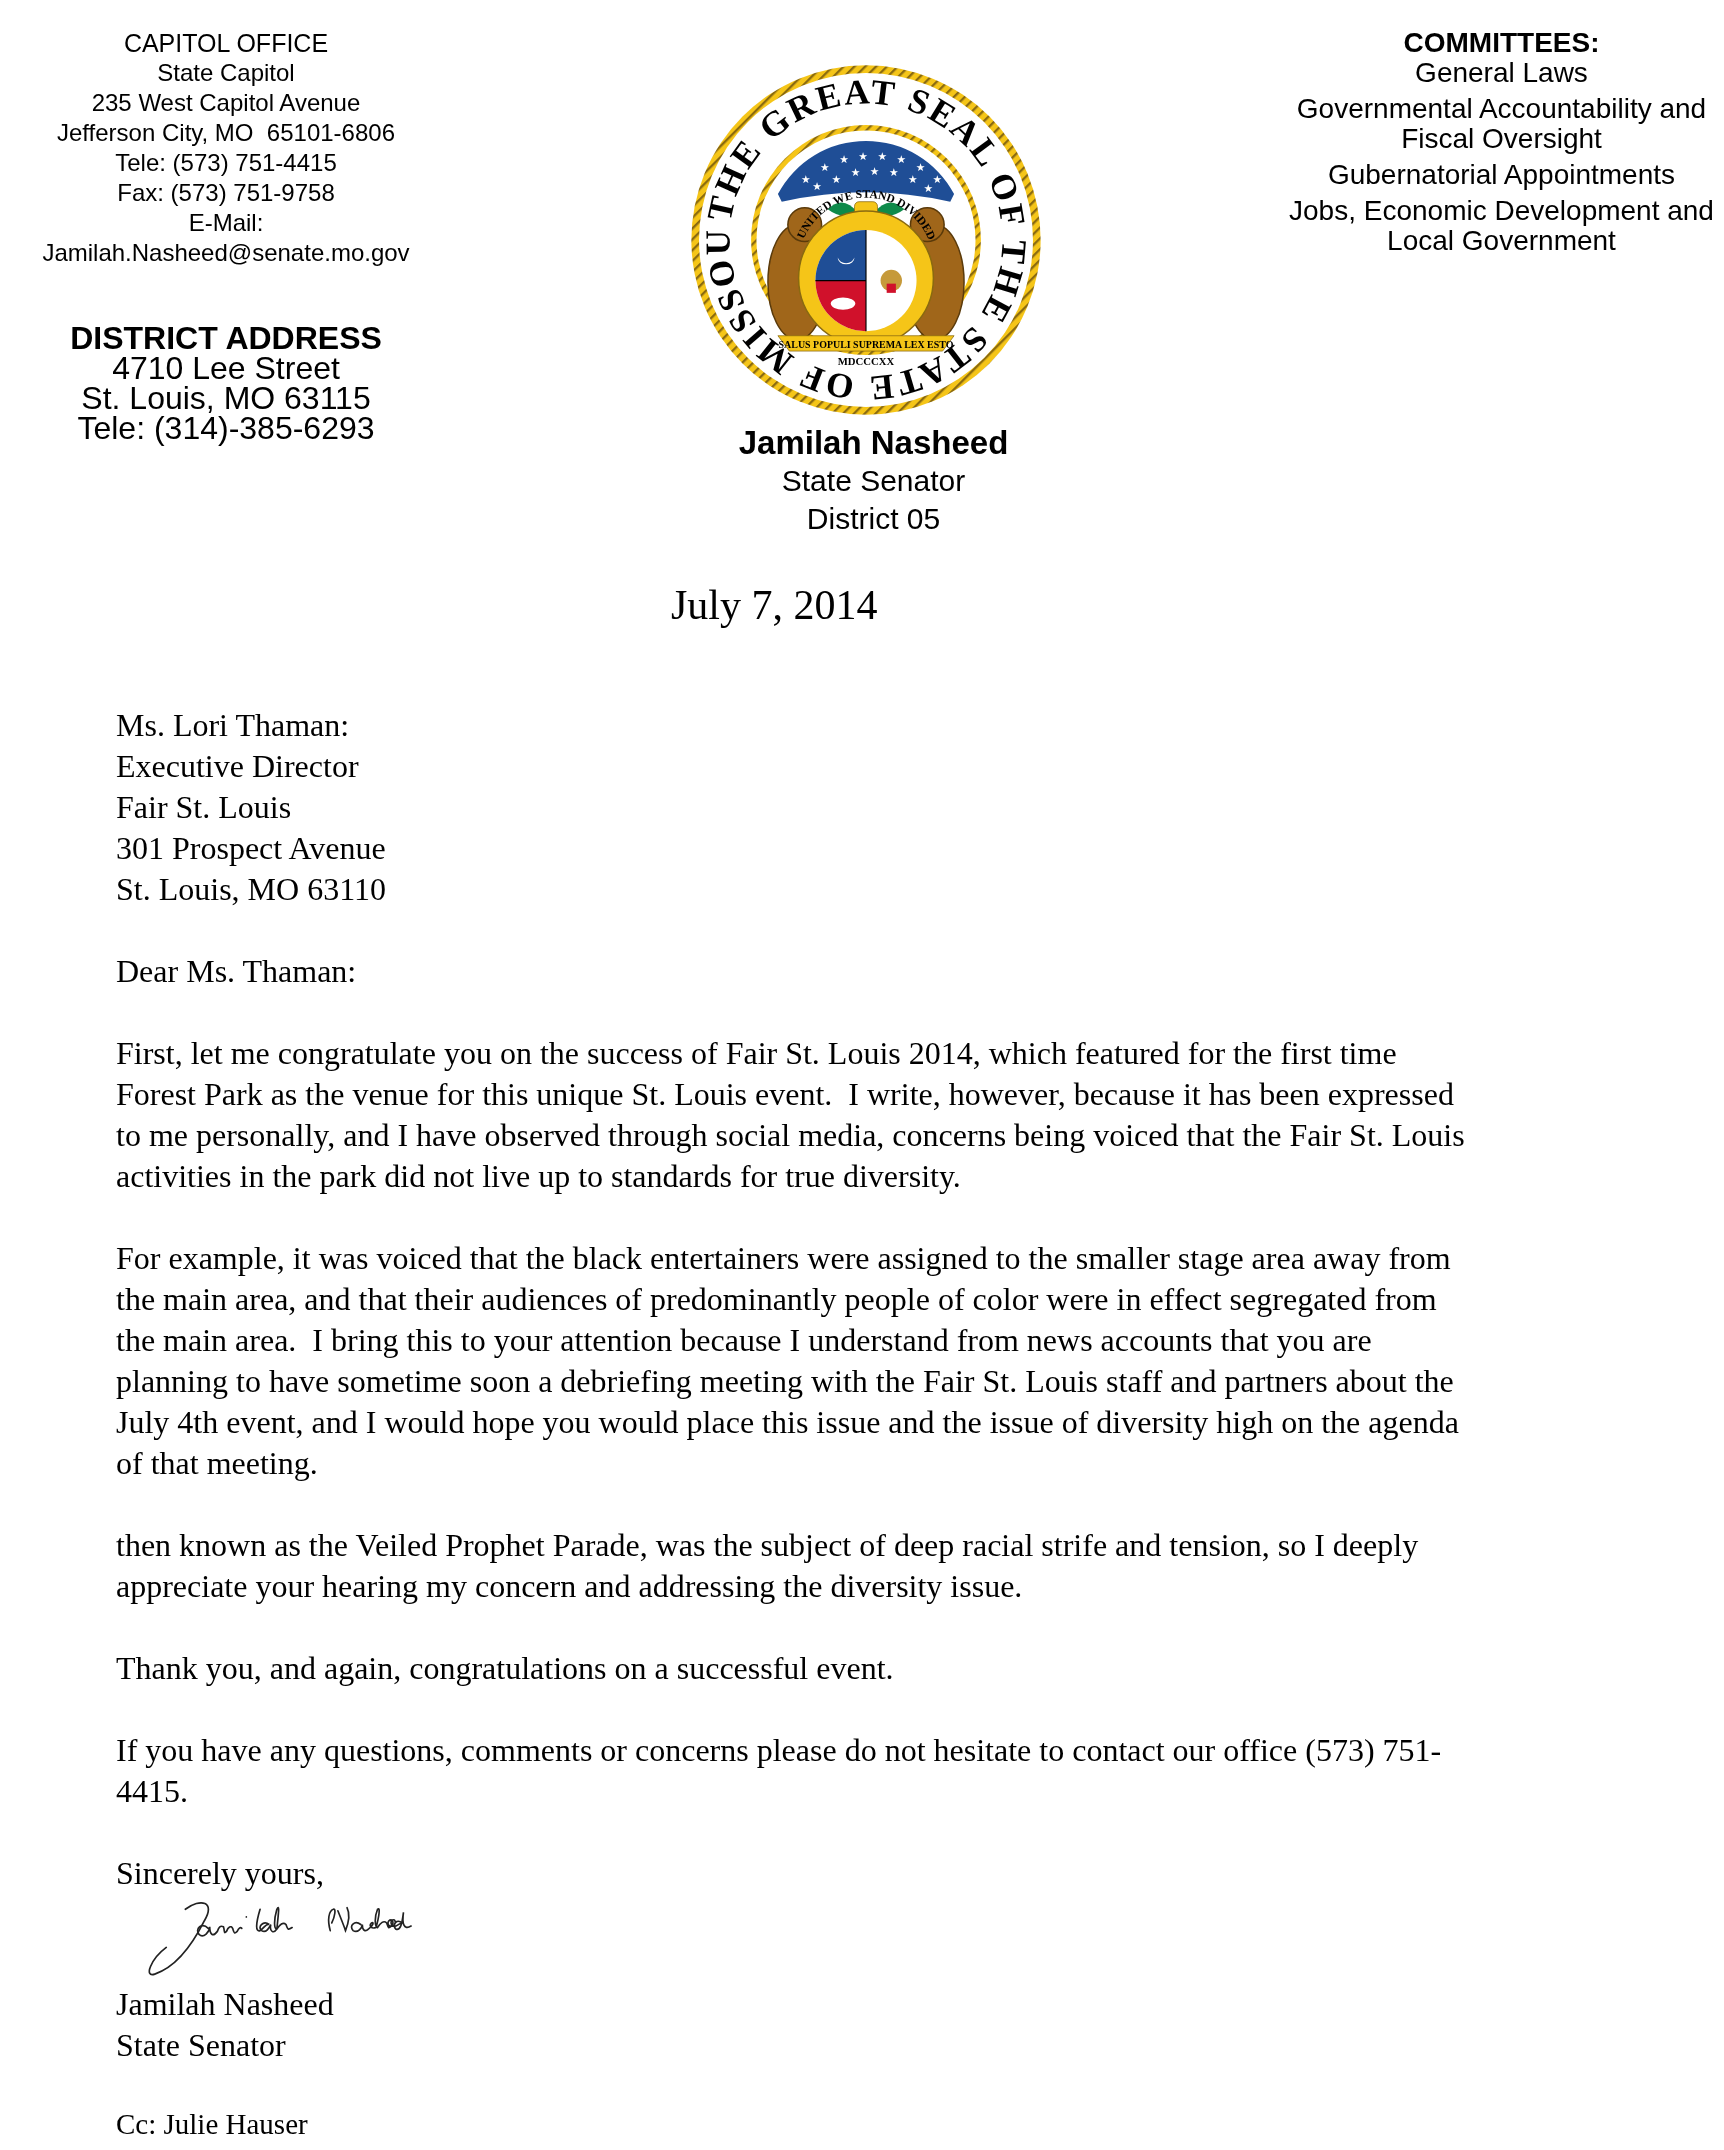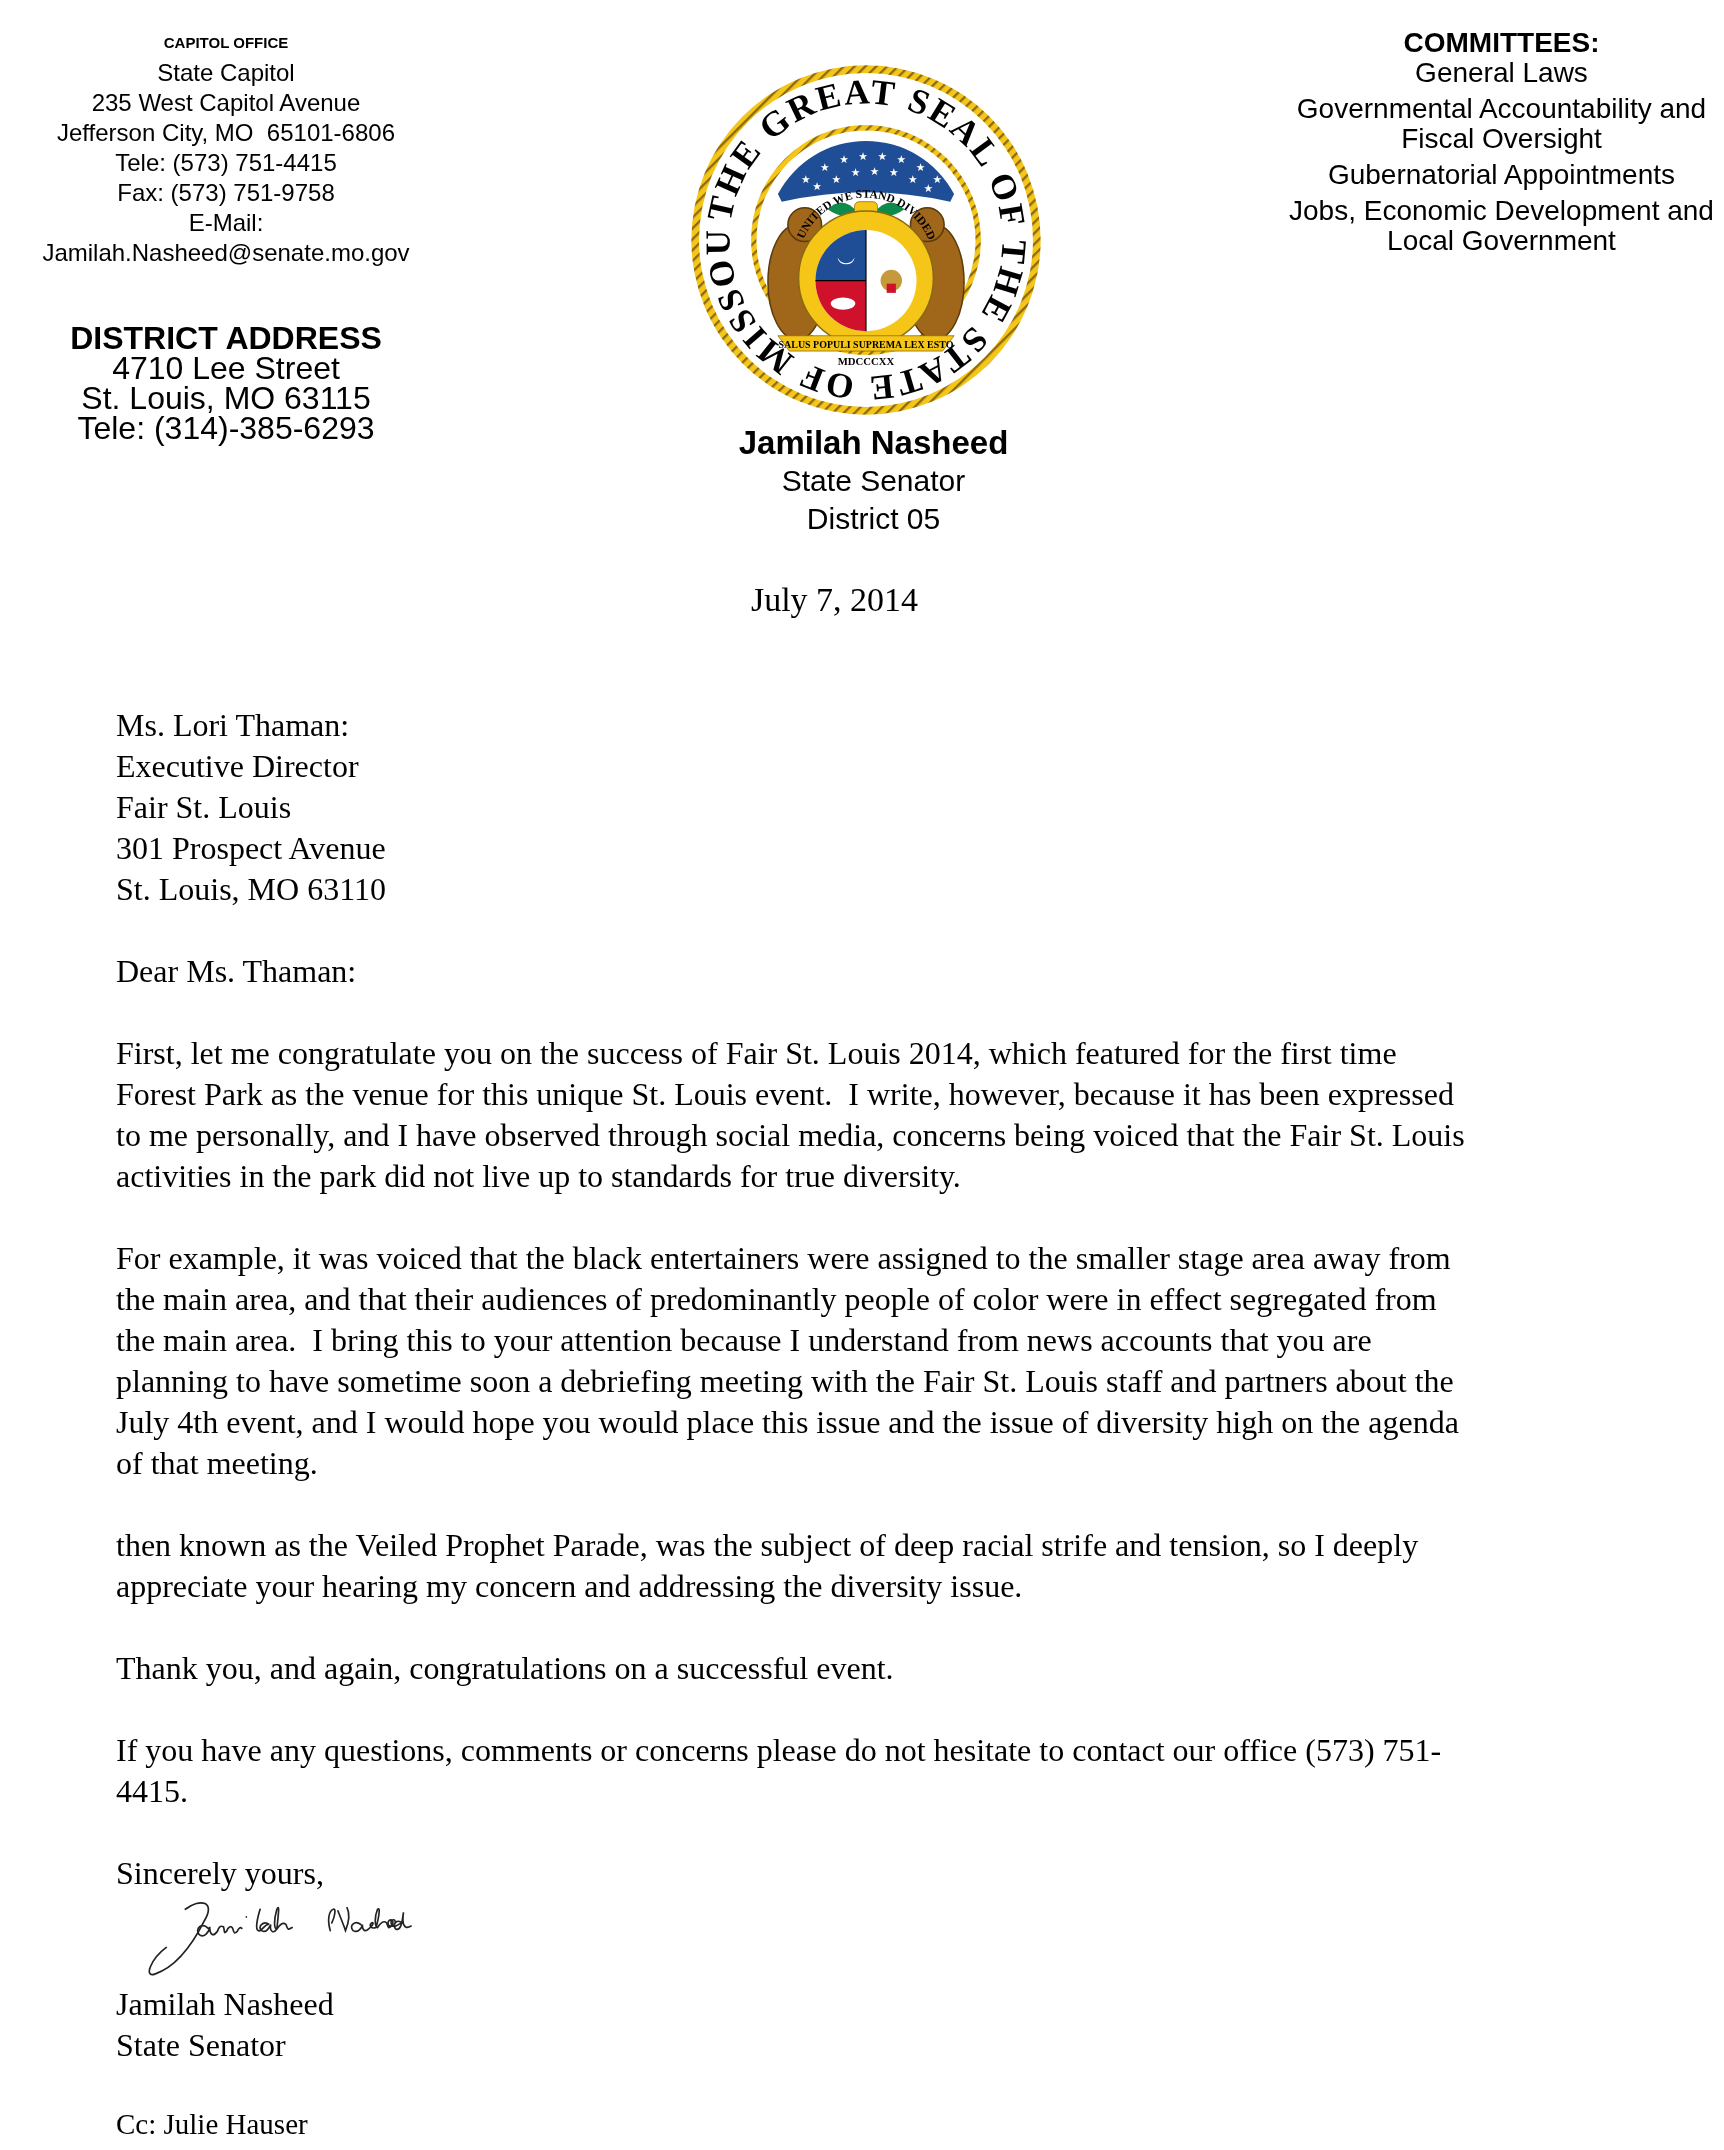--- a/index.html
+++ b/index.html
@@ -15,21 +15,21 @@
 
   
   .capitol {
     position: absolute;
     left: 0; top: 27.6px;
     width: 452px;
     text-align: center;
     font-size: 24px;
     line-height: 30px;
   }
-  .capitol .hd { font-weight: bold; font-size: 15px; }
+  .capitol .hd { font-weight: normal; font-size: 25px; }
   .district {
     position: absolute;
     left: 0; top: 323px;
     width: 452px;
     text-align: center;
     font-size: 32px;
     line-height: 30px;
   }
   .district .hd { font-weight: bold; }
 
@@ -58,24 +58,23 @@
     left: 659px; top: 424px;
     width: 429px;
     text-align: center;
     font-size: 30px;
     line-height: 38px;
   }
   .senator .name { font-weight: bold; font-size: 33px; }
 
   .date {
     position: absolute;
-    left: 620px; top: 581px;
+    left: 671px; top: 581px;
     width: 429px;
-    text-align: center;
-    font-size: 34px;
+    font-size: 42px;
   }
 
   
   .letter {
     position: absolute;
     left: 116px; top: 705px;
     width: 1532px;
     font-size: 32px;
     line-height: 41px;
   }

